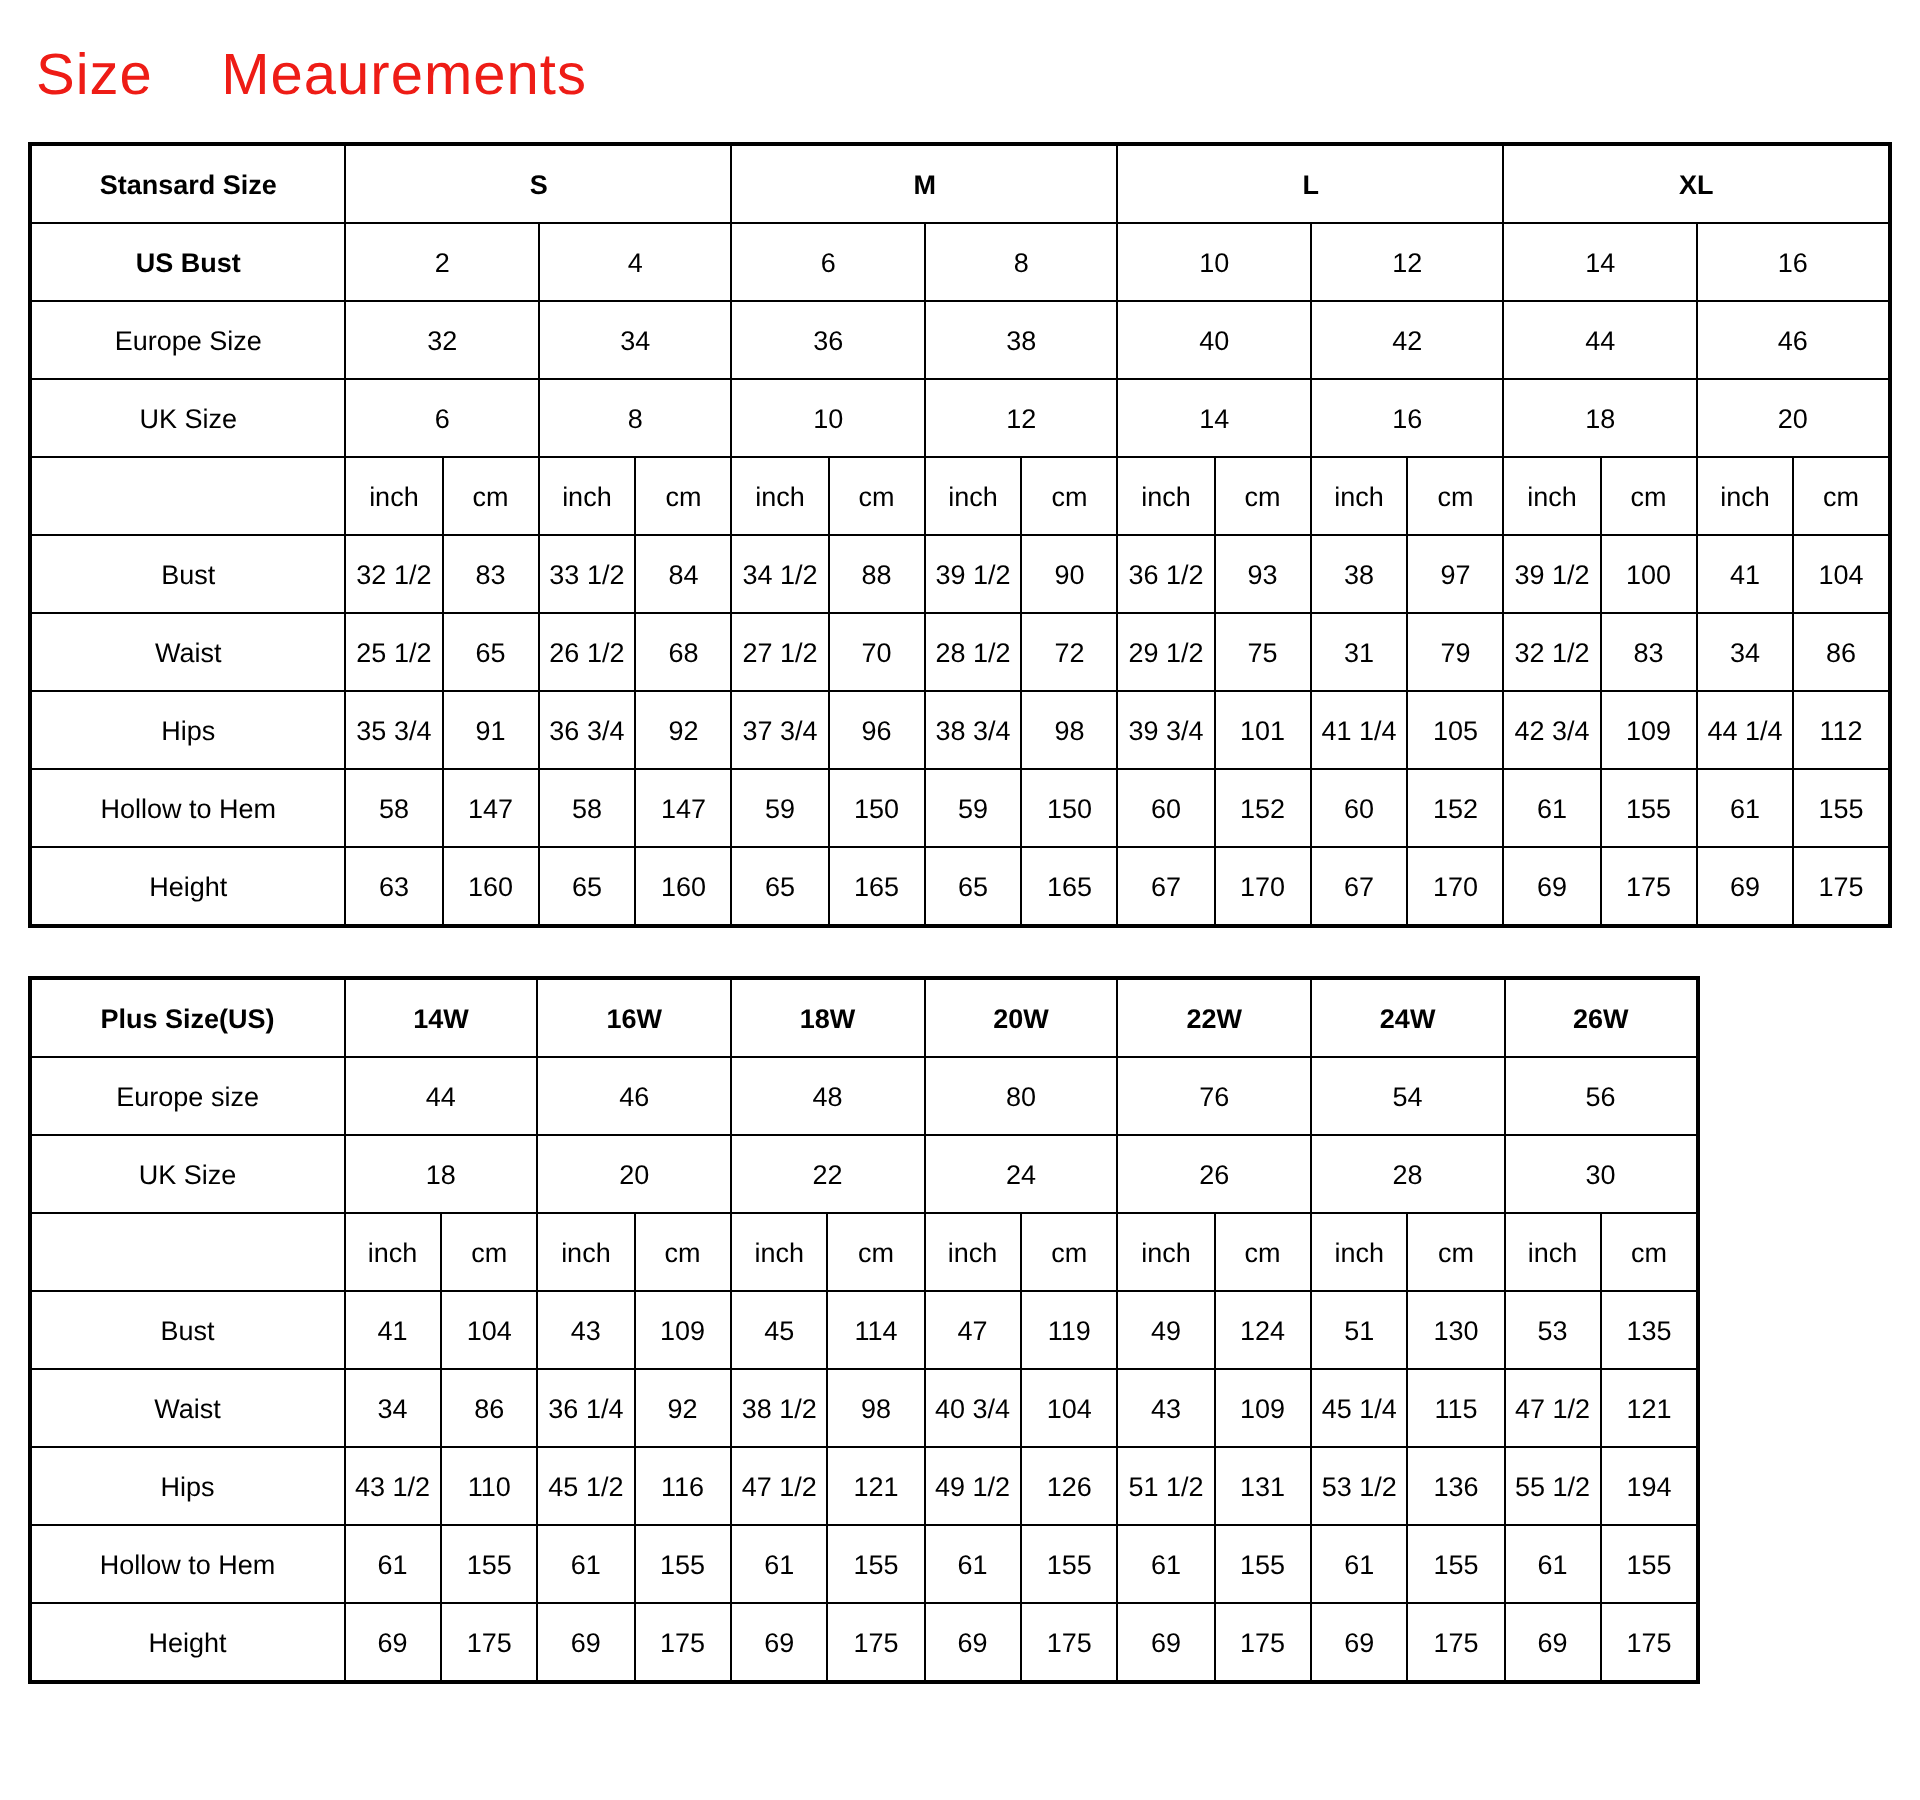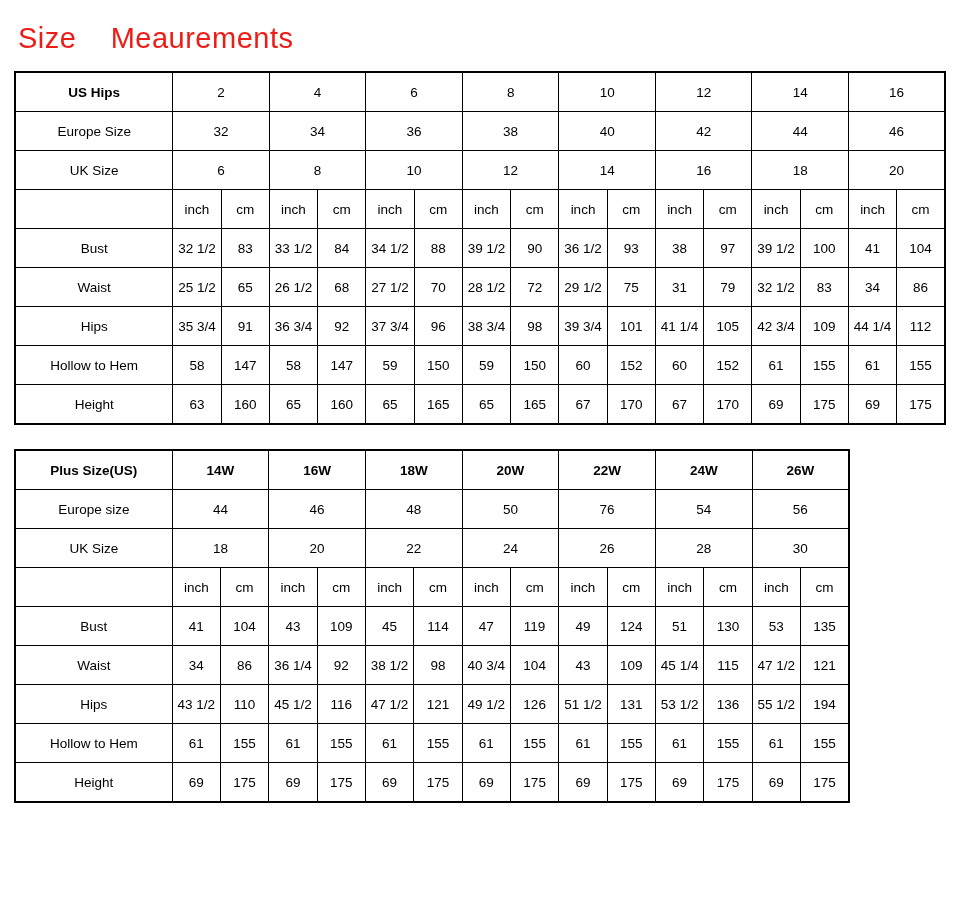--- a/index.html
+++ b/index.html
@@ -85,23 +85,30 @@
 
   <div class="title">Size    Meaurements</div>
 
   <div class="table-wrap">
     <table class="size-table" id="table1">
       <colgroup>
         <col style="width:157px">
         <col span="16" style="width:48px">
       </colgroup>
       <tbody>
-
-        <tr>
-          <td class="bold rowlabel">US Hips</td>
+        <tr>
+          <td class="bold rowlabel">Stansard Size</td>
+          <td class="grp" colspan="4">S</td>
+          <td class="grp" colspan="4">M</td>
+          <td class="grp" colspan="4">L</td>
+          <td class="grp" colspan="4">XL</td>
+        </tr>
+
+        <tr>
+          <td class="bold rowlabel">US Bust</td>
           <td colspan="2">2</td>
           <td colspan="2">4</td>
           <td colspan="2">6</td>
           <td colspan="2">8</td>
           <td colspan="2">10</td>
           <td colspan="2">12</td>
           <td colspan="2">14</td>
           <td colspan="2">16</td>
         </tr>
 
@@ -268,21 +275,21 @@
           <td class="grp" colspan="2">22W</td>
           <td class="grp" colspan="2">24W</td>
           <td class="grp" colspan="2">26W</td>
         </tr>
 
         <tr>
           <td class="rowlabel">Europe size</td>
           <td colspan="2">44</td>
           <td colspan="2">46</td>
           <td colspan="2">48</td>
-          <td colspan="2">50</td>
+          <td colspan="2">80</td>
           <td colspan="2">76</td>
           <td colspan="2">54</td>
           <td colspan="2">56</td>
         </tr>
 
         <tr>
           <td class="rowlabel">UK Size</td>
           <td colspan="2">18</td>
           <td colspan="2">20</td>
           <td colspan="2">22</td>

